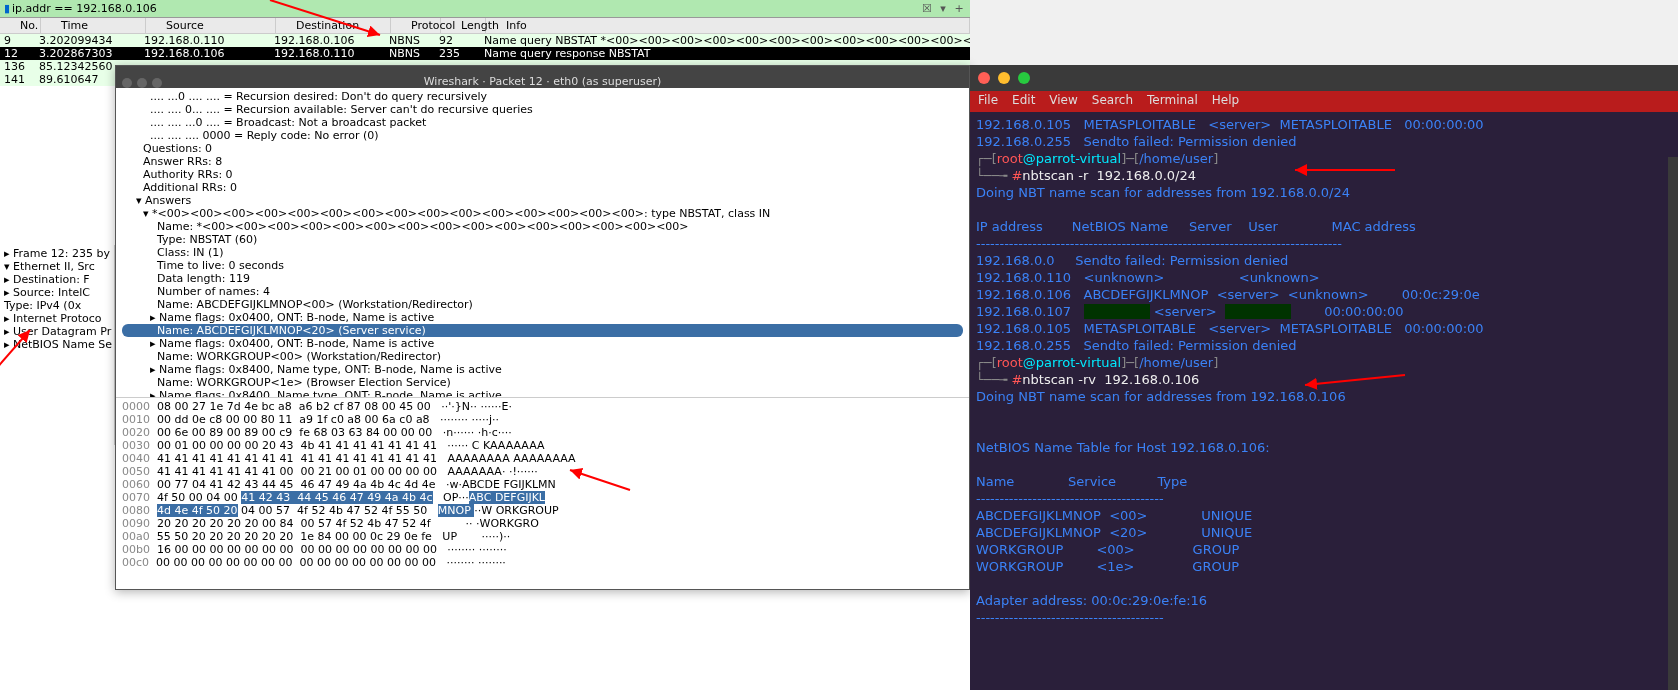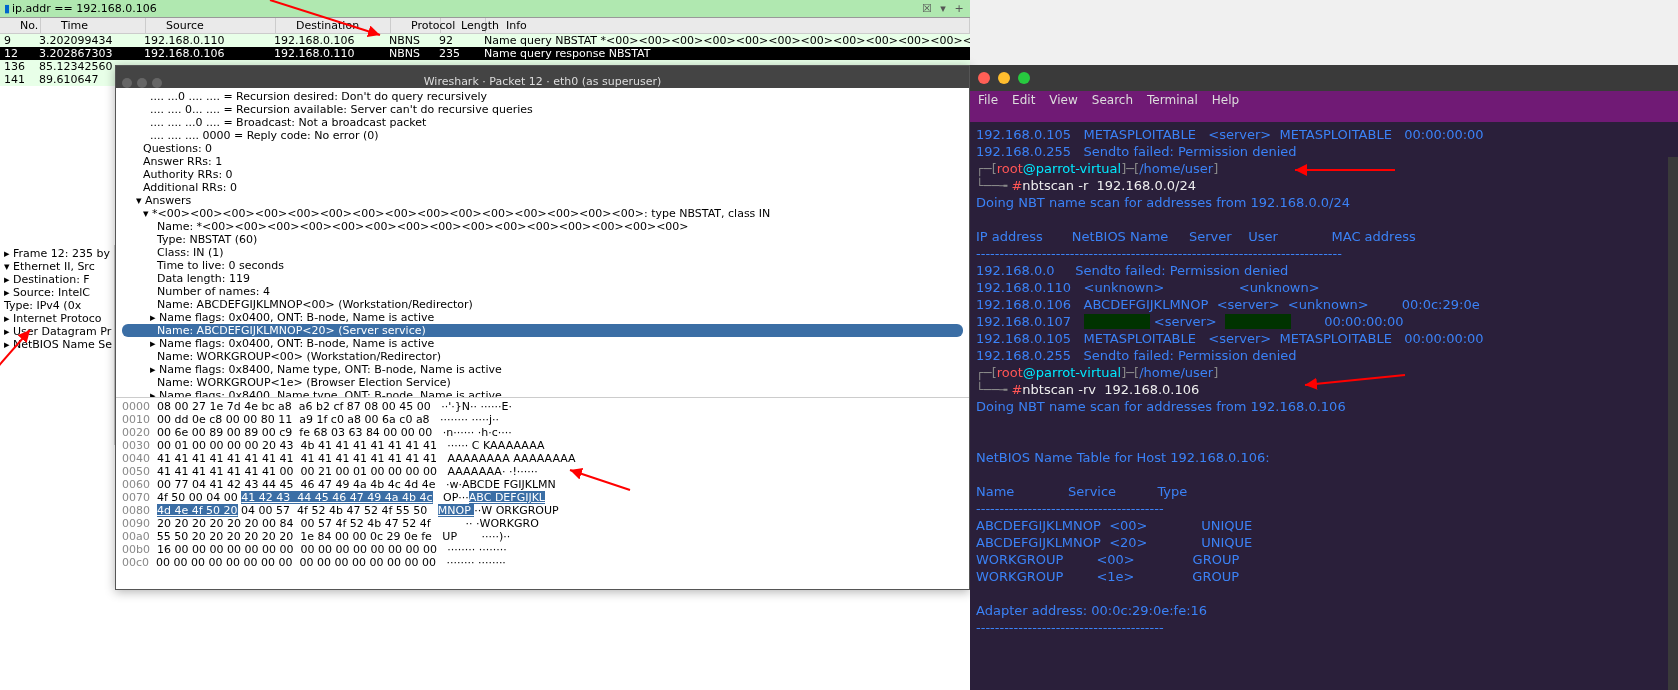--- a/index.html
+++ b/index.html
@@ -38,29 +38,29 @@
 .popup-dots { position: absolute; left: 6px; display: flex; gap: 5px; }
 .popup-dot { width: 10px; height: 10px; border-radius: 50%; background: #666; }
 
 .popup-body { height: 310px; overflow-y: auto; font-family: "DejaVu Sans Mono", monospace; font-size: 11px; padding: 2px 6px; border-bottom: 1px solid #ccc; }
 .tree-line { white-space: pre; padding: 0; line-height: 13px; }
 .tree-sel { background: #3b6ea5; color: #fff; border-radius: 6px; }
 
 .hex-pane { height: 170px; overflow: auto; font-family: "DejaVu Sans Mono", monospace; font-size: 11px; padding: 2px 6px; }
 .hex-line { white-space: pre; line-height: 13px; }
 .hex-offset { color: #888; }
-.hex-sel { background: #3b6ea5; color: #fff; text-decoration: underline; }
+.hex-sel { background: #3b6ea5; color: #fff; }
 
 
 .terminal { position: absolute; top: 65px; left: 970px; width: 708px; height: 625px; background: #2a1f3a; color: #3c3; font-family: "DejaVu Sans Mono", monospace; font-size: 13px; }
 .term-title { background: #3a3a3a; height: 26px; display: flex; align-items: center; position: relative; }
 .term-dots { display: flex; gap: 8px; margin-left: 8px; }
 .tdot { width: 12px; height: 12px; border-radius: 50%; }
 .tred { background: #ff5f56; } .tyel { background: #ffbd2e; } .tgrn { background: #27c93f; }
-.term-menu { background: #701a75; height: 31px; display: flex; gap: 14px; padding: 2px 8px; color: #ddd; font-family: sans-serif; font-size: 12px; }
+.term-menu { background: #b91c1c; height: 21px; display: flex; gap: 14px; padding: 2px 8px; color: #ddd; font-family: sans-serif; font-size: 12px; }
 .term-body { padding: 4px 6px; line-height: 17px; white-space: pre; }
 .t-cyan { color: #00eaff; } .t-red { color: #ff5555; } .t-green { color: #3b82f6; } .t-white { color: #eee; } .t-gray { color: #888; } .t-darkgreen { color: #00aa00; background: #003300; }
 
 .scroll-right { position: absolute; right: 0; top: 92px; width: 10px; height: 590px; background: #3a3a3a; }
 
 
 .arrow { position: absolute; pointer-events: none; }
 .arrow svg { overflow: visible; }
 </style>
 </head>
@@ -144,21 +144,21 @@
       <div class="popup-dot"></div>
     </div>
     <span>Wireshark · Packet 12 · eth0 (as superuser)</span>
   </div>
   <div class="popup-body" id="popup-tree">
       <div class="tree-line">        .... ...0 .... .... = Recursion desired: Don't do query recursively</div>
       <div class="tree-line">        .... .... 0... .... = Recursion available: Server can't do recursive queries</div>
       <div class="tree-line">        .... .... ...0 .... = Broadcast: Not a broadcast packet</div>
       <div class="tree-line">        .... .... .... 0000 = Reply code: No error (0)</div>
       <div class="tree-line">      Questions: 0</div>
-      <div class="tree-line">      Answer RRs: 1</div>
+      <div class="tree-line">      Answer RRs: 8</div>
       <div class="tree-line">      Authority RRs: 0</div>
       <div class="tree-line">      Additional RRs: 0</div>
       <div class="tree-line">    ▾ Answers</div>
       <div class="tree-line">      ▾ *&lt;00&gt;&lt;00&gt;&lt;00&gt;&lt;00&gt;&lt;00&gt;&lt;00&gt;&lt;00&gt;&lt;00&gt;&lt;00&gt;&lt;00&gt;&lt;00&gt;&lt;00&gt;&lt;00&gt;&lt;00&gt;&lt;00&gt;: type NBSTAT, class IN</div>
       <div class="tree-line">          Name: *&lt;00&gt;&lt;00&gt;&lt;00&gt;&lt;00&gt;&lt;00&gt;&lt;00&gt;&lt;00&gt;&lt;00&gt;&lt;00&gt;&lt;00&gt;&lt;00&gt;&lt;00&gt;&lt;00&gt;&lt;00&gt;&lt;00&gt;</div>
       <div class="tree-line">          Type: NBSTAT (60)</div>
       <div class="tree-line">          Class: IN (1)</div>
       <div class="tree-line">          Time to live: 0 seconds</div>
       <div class="tree-line">          Data length: 119</div>
       <div class="tree-line">          Number of names: 4</div>

